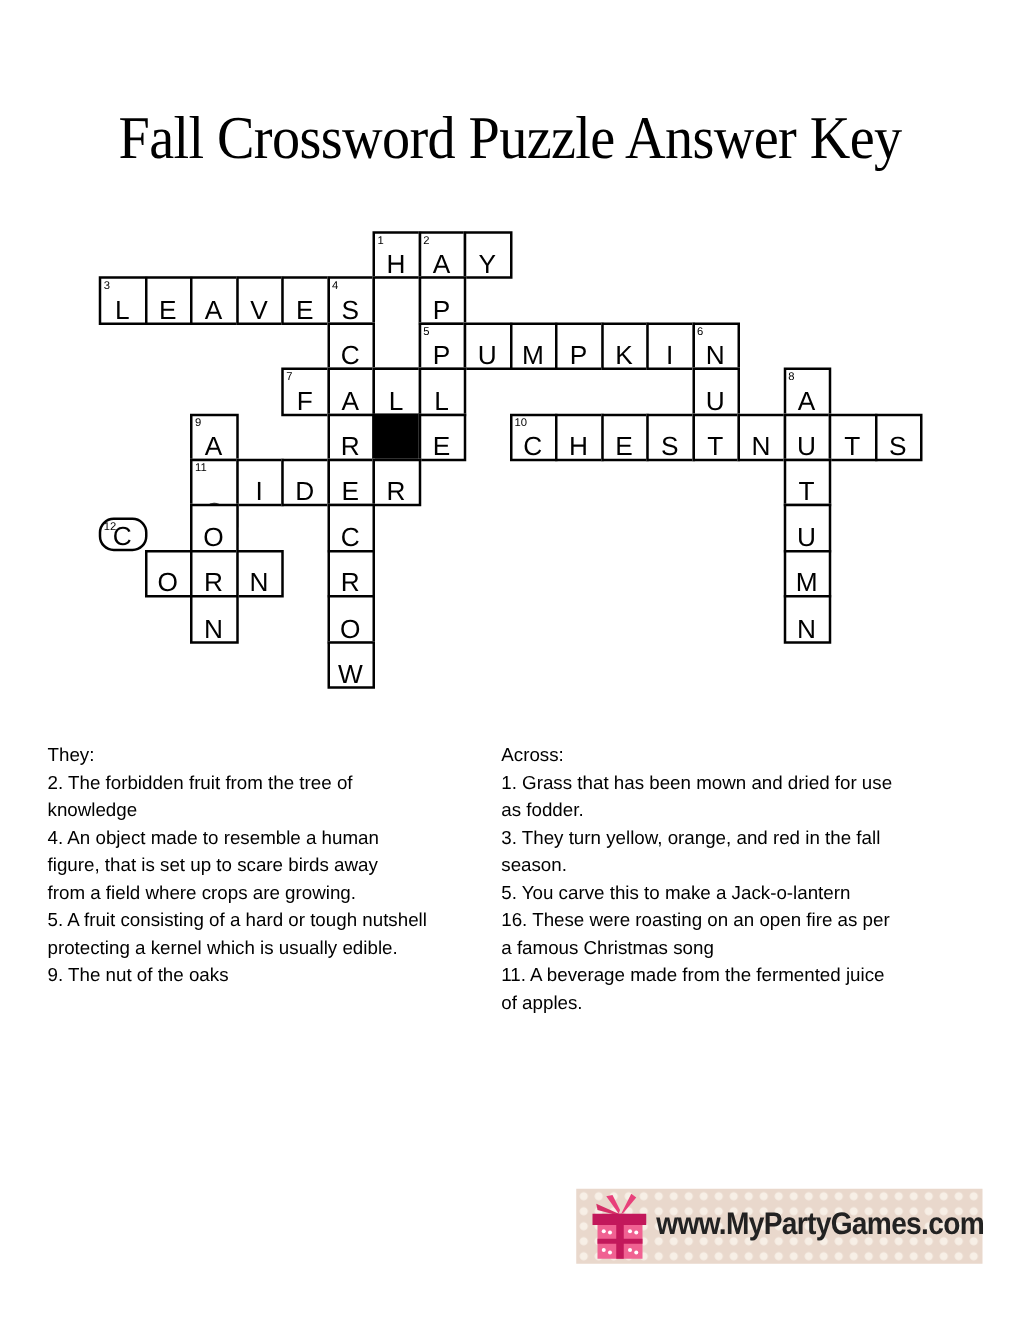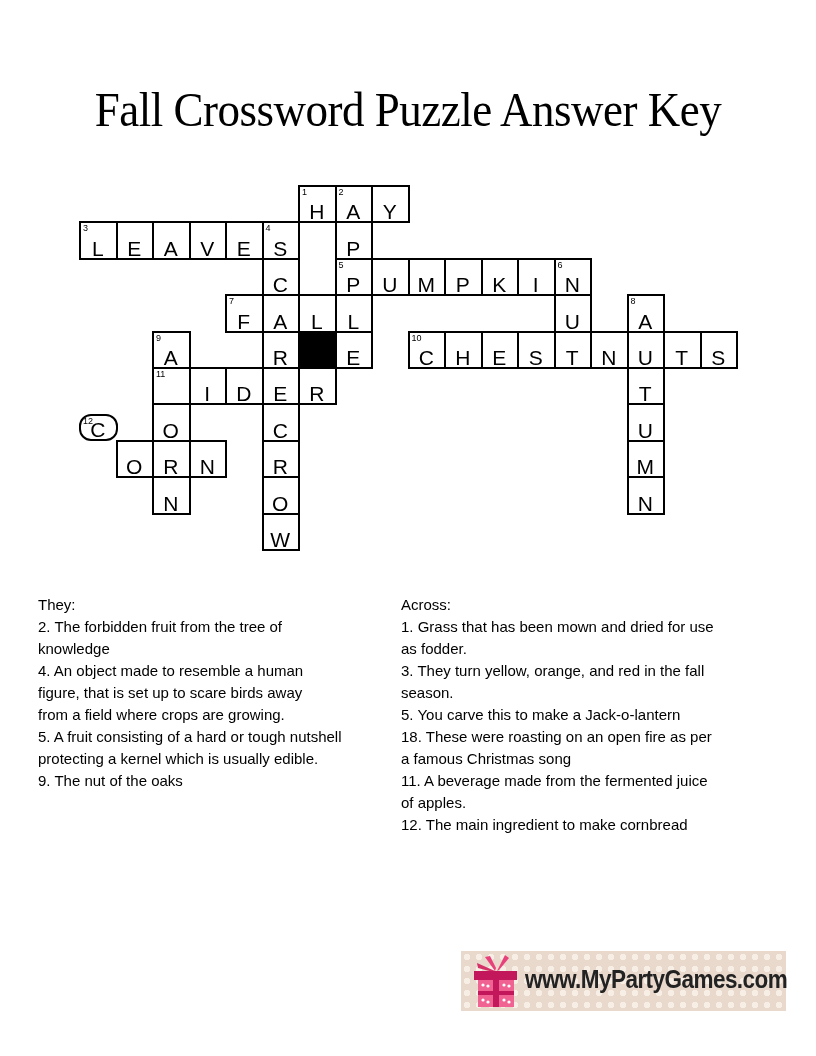--- a/index.html
+++ b/index.html
@@ -240,25 +240,24 @@
   <div>9. The nut of the oaks</div>
 </div>
 
 <div class="clues across">
   <div>Across:</div>
   <div>1. Grass that has been mown and dried for use
 as fodder.</div>
   <div>3. They turn yellow, orange, and red in the fall
 season.</div>
   <div>5. You carve this to make a Jack-o-lantern</div>
-  <div>18. These were roasting on an open fire as per
+  <div>16. These were roasting on an open fire as per
 a famous Christmas song</div>
   <div>11. A beverage made from the fermented juice
 of apples.</div>
-  <div>12. The main ingredient to make cornbread</div>
 </div>
 
 <div class="logo">
   <svg class="gift" viewBox="0 0 50 54">
     <path d="M24 16 L14 2 L19 1 L25 13 Z" fill="#e8407a"></path>
     <path d="M26 16 L34 0 L38 3 L28 15 Z" fill="#e8407a"></path>
     <path d="M24 16 L6 8 L7 13 L22 17 Z" fill="#d63068"></path>
     <rect x="3" y="16" width="43" height="9" fill="#c2185b"></rect>
     <rect x="7" y="25" width="36" height="27" fill="#f06292"></rect>
     <rect x="22" y="16" width="6" height="36" fill="#c2185b"></rect>

